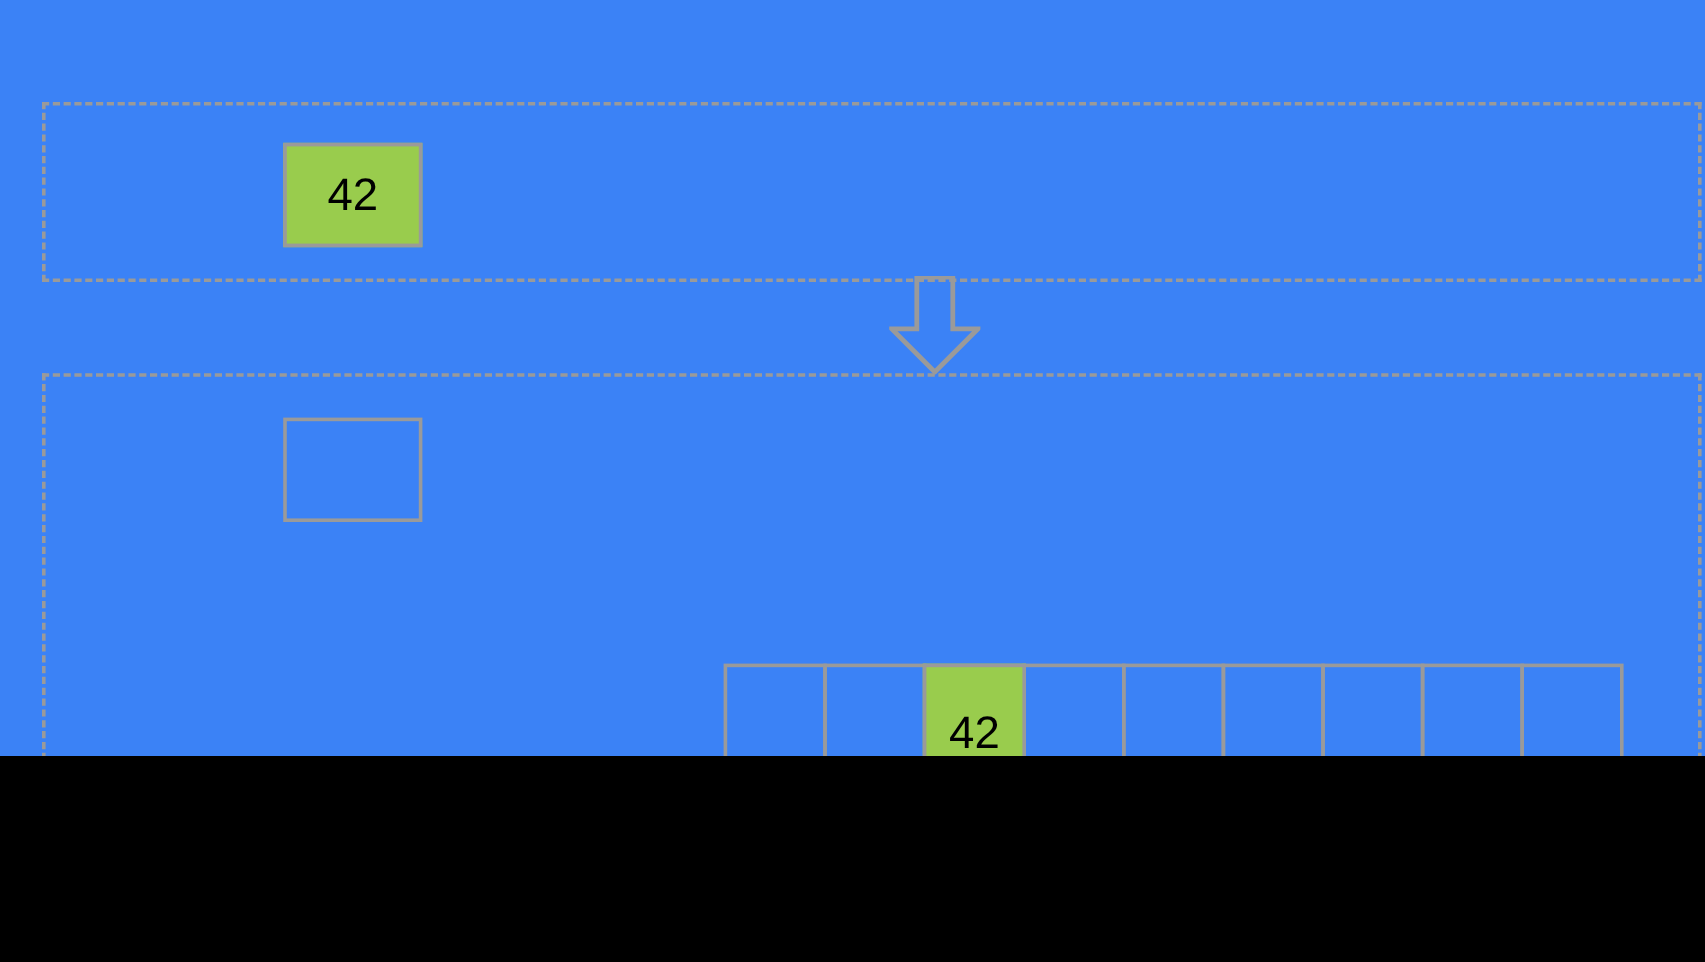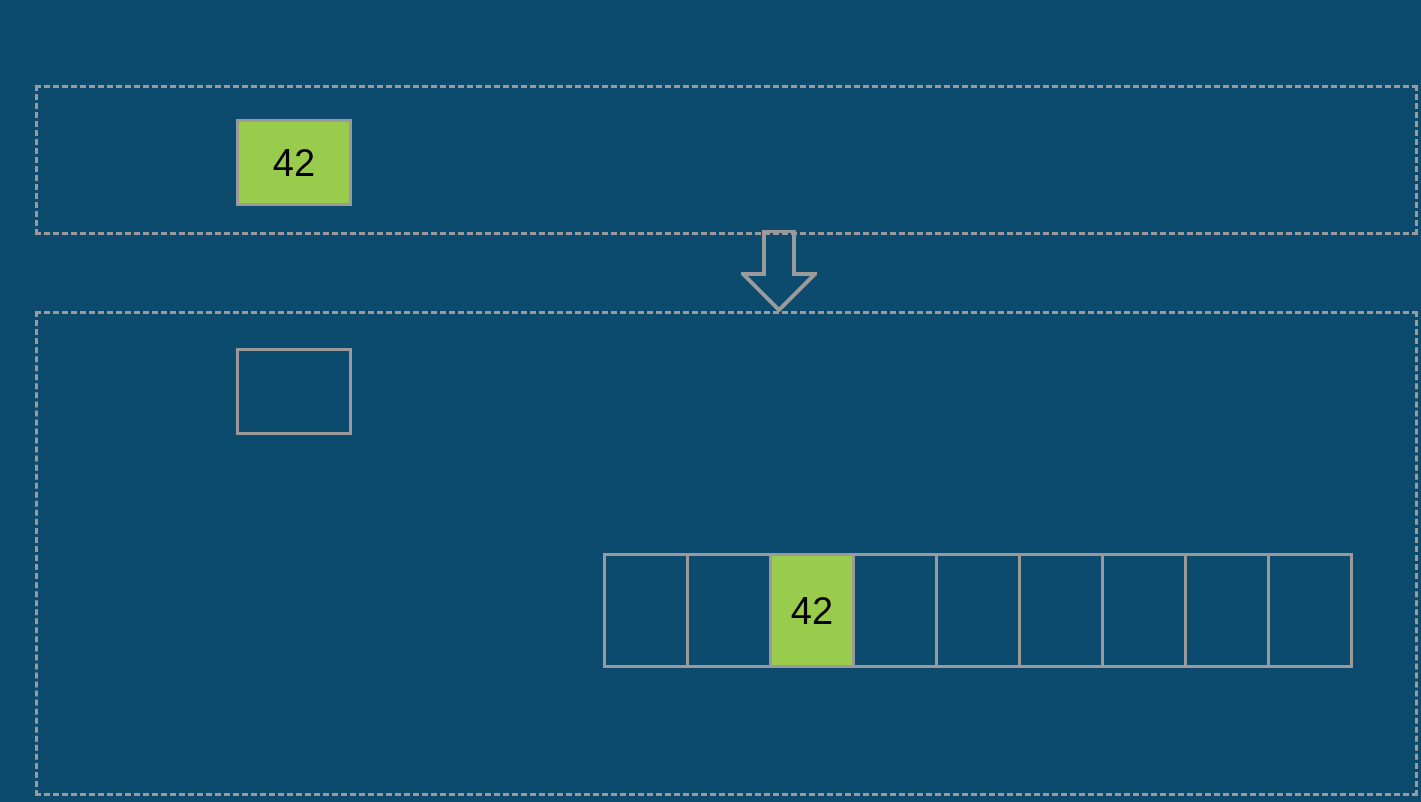--- a/index.html
+++ b/index.html
@@ -7,22 +7,22 @@
     margin: 0;
     padding: 0;
     background: #000000;
   }
   body {
     font-family: "Liberation Sans", "DejaVu Sans", sans-serif;
   }
   #stage {
     position: relative;
     width: 1421px;
-    height: 802px;
-    background: #0c4a6e;
+    height: 630px;
+    background: #3b82f6;
     overflow: hidden;
   }
 
   
   .panel {
     position: absolute;
     box-sizing: border-box;
     border: 3px dashed #9a9a9a;
     background: transparent;
   }

